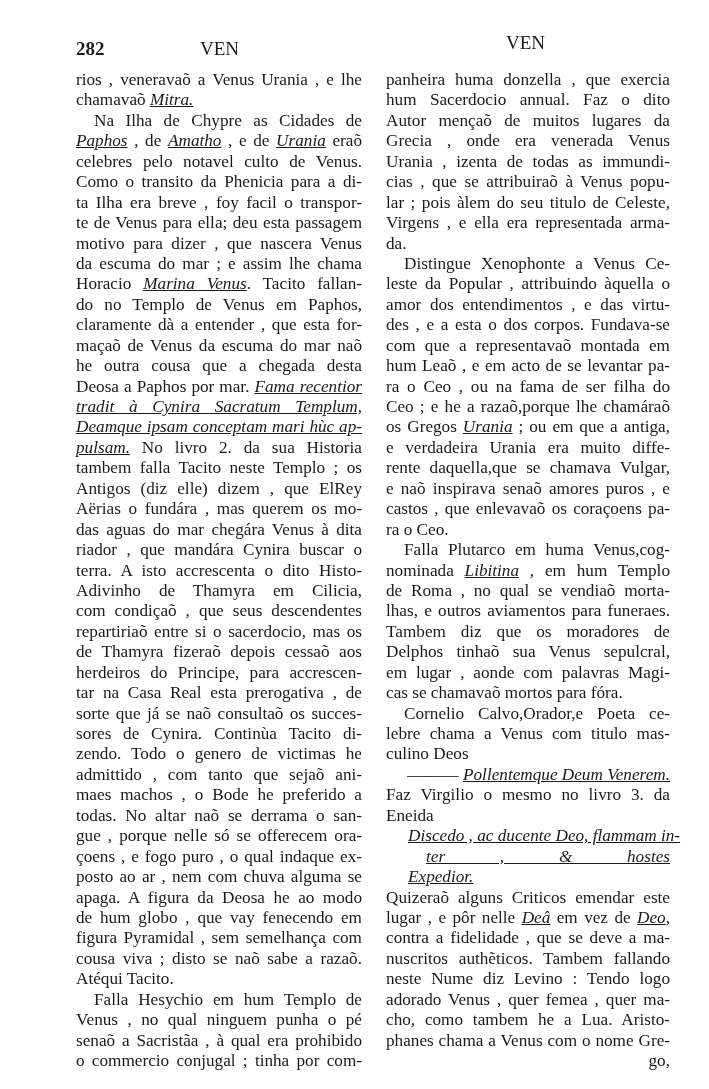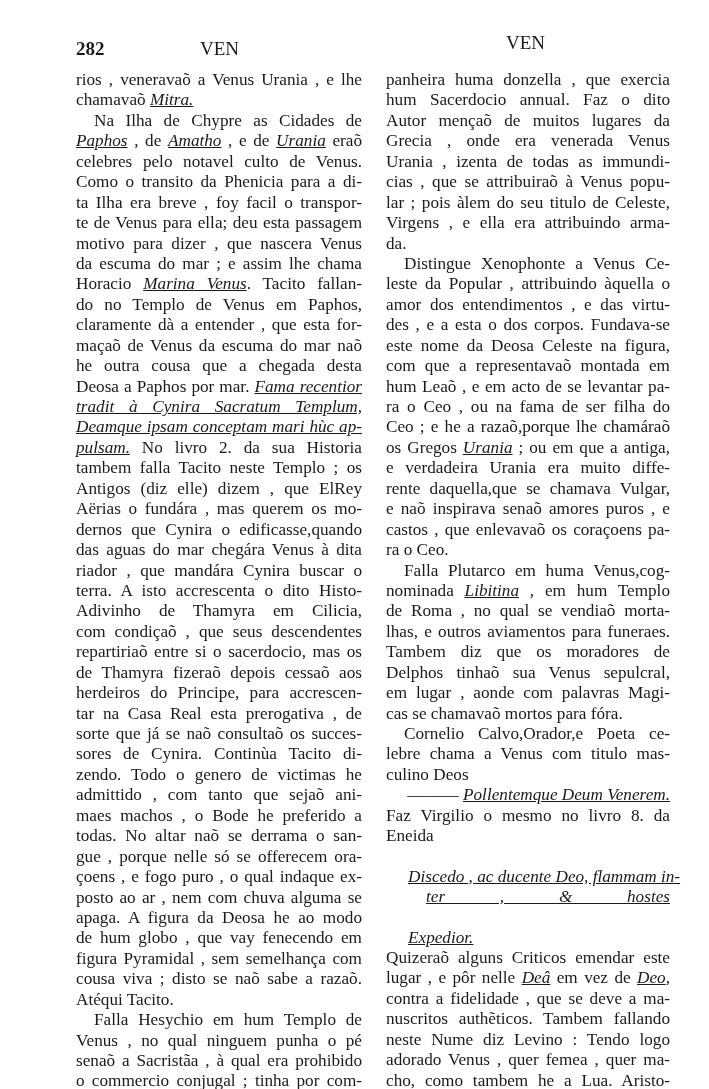--- a/index.html
+++ b/index.html
@@ -10,21 +10,21 @@
   .pagenum { left: 76px; font-weight: bold; }
   .head-left { left: 200px; }
   .head-right { left: 506px; top: 32px; }
   .col { position: absolute; top: 70px; font-size: 17.2px; line-height: 20.45px; }
   .col-left { left: 76px; width: 286px; }
   .col-right { left: 386px; width: 284px; }
   .line { display: block; white-space: nowrap; text-align: justify; text-align-last: justify; height: 20.45px; overflow: visible; }
   .line.last { text-align-last: left; }
   .line.indent { padding-left: 18px; }
   .line.right { text-align-last: right; }
-  .line.verse { padding-left: 22px; margin-top: 20px; }
+  .line.verse { padding-left: 22px; }
   .line.verse2 { padding-left: 40px; }
   i { font-style: italic; text-decoration: underline; }
 </style>
 </head>
 <body>
 
 <div class="page">
   <span class="header pagenum">282</span>
   <span class="header head-left">VEN</span>
   <span class="header head-right">VEN</span>
@@ -45,21 +45,20 @@
       <span class="line justify">claramente dà a entender , que esta for-</span>
       <span class="line justify">maçaõ de Venus da escuma do mar naõ</span>
       <span class="line justify">he outra cousa que a chegada desta</span>
       <span class="line justify"><span>Deosa a Paphos por mar. </span><i>Fama recentior</i></span>
       <span class="line justify"><i>tradit à Cynira Sacratum Templum,</i></span>
       <span class="line justify"><i>Deamque ipsam conceptam mari hùc ap-</i></span>
       <span class="line justify"><i>pulsam.</i><span> No livro 2. da sua Historia</span></span>
       <span class="line justify">tambem falla Tacito neste Templo ; os</span>
       <span class="line justify">Antigos (diz elle) dizem , que ElRey</span>
       <span class="line justify">Aërias o fundára , mas querem os mo-</span>
-      <span class="line justify">dernos que Cynira o edificasse,quando</span>
       <span class="line justify">das aguas do mar chegára Venus à dita</span>
       <span class="line justify">riador , que mandára Cynira buscar o</span>
       <span class="line justify">terra. A isto accrescenta o dito Histo-</span>
       <span class="line justify">Adivinho de Thamyra em Cilicia,</span>
       <span class="line justify">com condiçaõ , que seus descendentes</span>
       <span class="line justify">repartiriaõ entre si o sacerdocio, mas os</span>
       <span class="line justify">de Thamyra fizeraõ depois cessaõ aos</span>
       <span class="line justify">herdeiros do Principe, para accrescen-</span>
       <span class="line justify">tar na Casa Real esta prerogativa , de</span>
       <span class="line justify">sorte que já se naõ consultaõ os succes-</span>
@@ -82,27 +81,26 @@
       <span class="line justify">o commercio conjugal ; tinha por com-</span>
     </div>
   <div class="col col-right" id="col-right">
       <span class="line justify">panheira huma donzella , que exercia</span>
       <span class="line justify">hum Sacerdocio annual. Faz o dito</span>
       <span class="line justify">Autor mençaõ de muitos lugares da</span>
       <span class="line justify">Grecia , onde era venerada Venus</span>
       <span class="line justify">Urania , izenta de todas as immundi-</span>
       <span class="line justify">cias , que se attribuiraõ à Venus popu-</span>
       <span class="line justify">lar ; pois àlem do seu titulo de Celeste,</span>
-      <span class="line justify">Virgens , e ella era attribuindo arma-</span>
+      <span class="line justify">Virgens , e ella era representada arma-</span>
       <span class="line last">da.</span>
       <span class="line indent">Distingue Xenophonte a Venus Ce-</span>
       <span class="line justify">leste da Popular , attribuindo àquella o</span>
       <span class="line justify">amor dos entendimentos , e das virtu-</span>
       <span class="line justify">des , e a esta o dos corpos. Fundava-se</span>
-      <span class="line justify">este nome da Deosa Celeste na figura,</span>
       <span class="line justify">com que a representavaõ montada em</span>
       <span class="line justify">hum Leaõ , e em acto de se levantar pa-</span>
       <span class="line justify">ra o Ceo , ou na fama de ser filha do</span>
       <span class="line justify">Ceo ; e he a razaõ,porque lhe chamáraõ</span>
       <span class="line justify"><span>os Gregos </span><i>Urania</i><span> ; ou em que a antiga,</span></span>
       <span class="line justify">e verdadeira Urania era muito diffe-</span>
       <span class="line justify">rente daquella,que se chamava Vulgar,</span>
       <span class="line justify">e naõ inspirava senaõ amores puros , e</span>
       <span class="line justify">castos , que enlevavaõ os coraçoens pa-</span>
       <span class="line last">ra o Ceo.</span>
@@ -111,21 +109,21 @@
       <span class="line justify">de Roma , no qual se vendiaõ morta-</span>
       <span class="line justify">lhas, e outros aviamentos para funeraes.</span>
       <span class="line justify">Tambem diz que os moradores de</span>
       <span class="line justify">Delphos tinhaõ sua Venus sepulcral,</span>
       <span class="line justify">em lugar , aonde com palavras Magi-</span>
       <span class="line last">cas se chamavaõ mortos para fóra.</span>
       <span class="line indent">Cornelio Calvo,Orador,e Poeta ce-</span>
       <span class="line justify">lebre chama a Venus com titulo mas-</span>
       <span class="line last">culino Deos</span>
       <span class="line right"><span>——— </span><i>Pollentemque Deum Venerem.</i></span>
-      <span class="line justify">Faz Virgilio o mesmo no livro 8. da</span>
+      <span class="line justify">Faz Virgilio o mesmo no livro 3. da</span>
       <span class="line last">Eneida</span>
       <span class="line verse"><i>Discedo , ac ducente Deo, flammam in-</i></span>
       <span class="line verse2"><i>ter , &amp; hostes</i></span>
       <span class="line verse"><i>Expedior.</i></span>
       <span class="line justify">Quizeraõ alguns Criticos emendar este</span>
       <span class="line justify"><span>lugar , e pôr nelle </span><i>Deâ</i><span> em vez de </span><i>Deo</i><span>,</span></span>
       <span class="line justify">contra a fidelidade , que se deve a ma-</span>
       <span class="line justify">nuscritos authẽticos. Tambem fallando</span>
       <span class="line justify">neste Nume diz Levino : Tendo logo</span>
       <span class="line justify">adorado Venus , quer femea , quer ma-</span>

